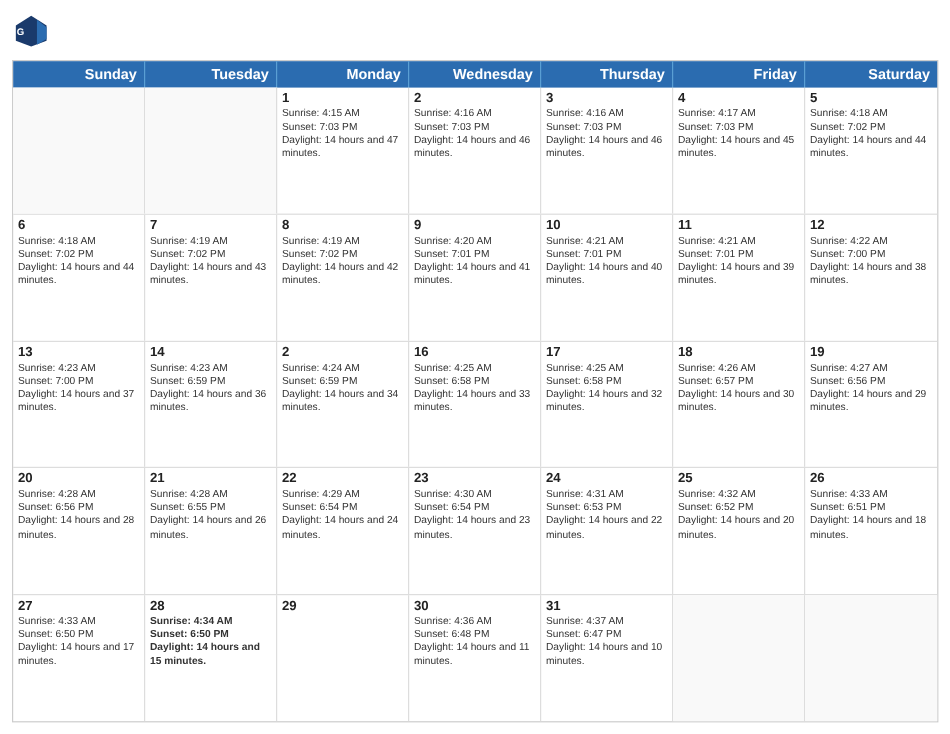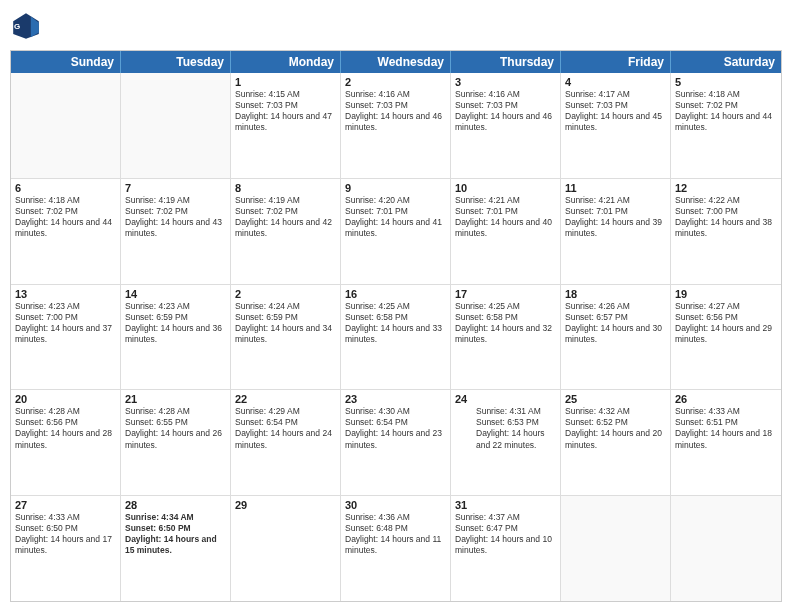--- a/index.html
+++ b/index.html
@@ -287,21 +287,21 @@
 Daylight: 14 hours and 24 minutes.</div>
           </div>
           <div class="cal-cell">
             <span class="day-num">23</span>
             <div class="cell-info" style="white-space: pre-line;">Sunrise: 4:30 AM
 Sunset: 6:54 PM
 Daylight: 14 hours and 23 minutes.</div>
           </div>
           <div class="cal-cell">
             <span class="day-num">24</span>
-            <div class="cell-info" style="white-space: pre-line; margin-left: 21px;">Sunrise: 4:31 AM
+            <div class="cell-info" style="white-space: pre-line;">Sunrise: 4:31 AM
 Sunset: 6:53 PM
 Daylight: 14 hours and 22 minutes.</div>
           </div>
           <div class="cal-cell">
             <span class="day-num">25</span>
             <div class="cell-info" style="white-space: pre-line;">Sunrise: 4:32 AM
 Sunset: 6:52 PM
 Daylight: 14 hours and 20 minutes.</div>
           </div>
           <div class="cal-cell">

